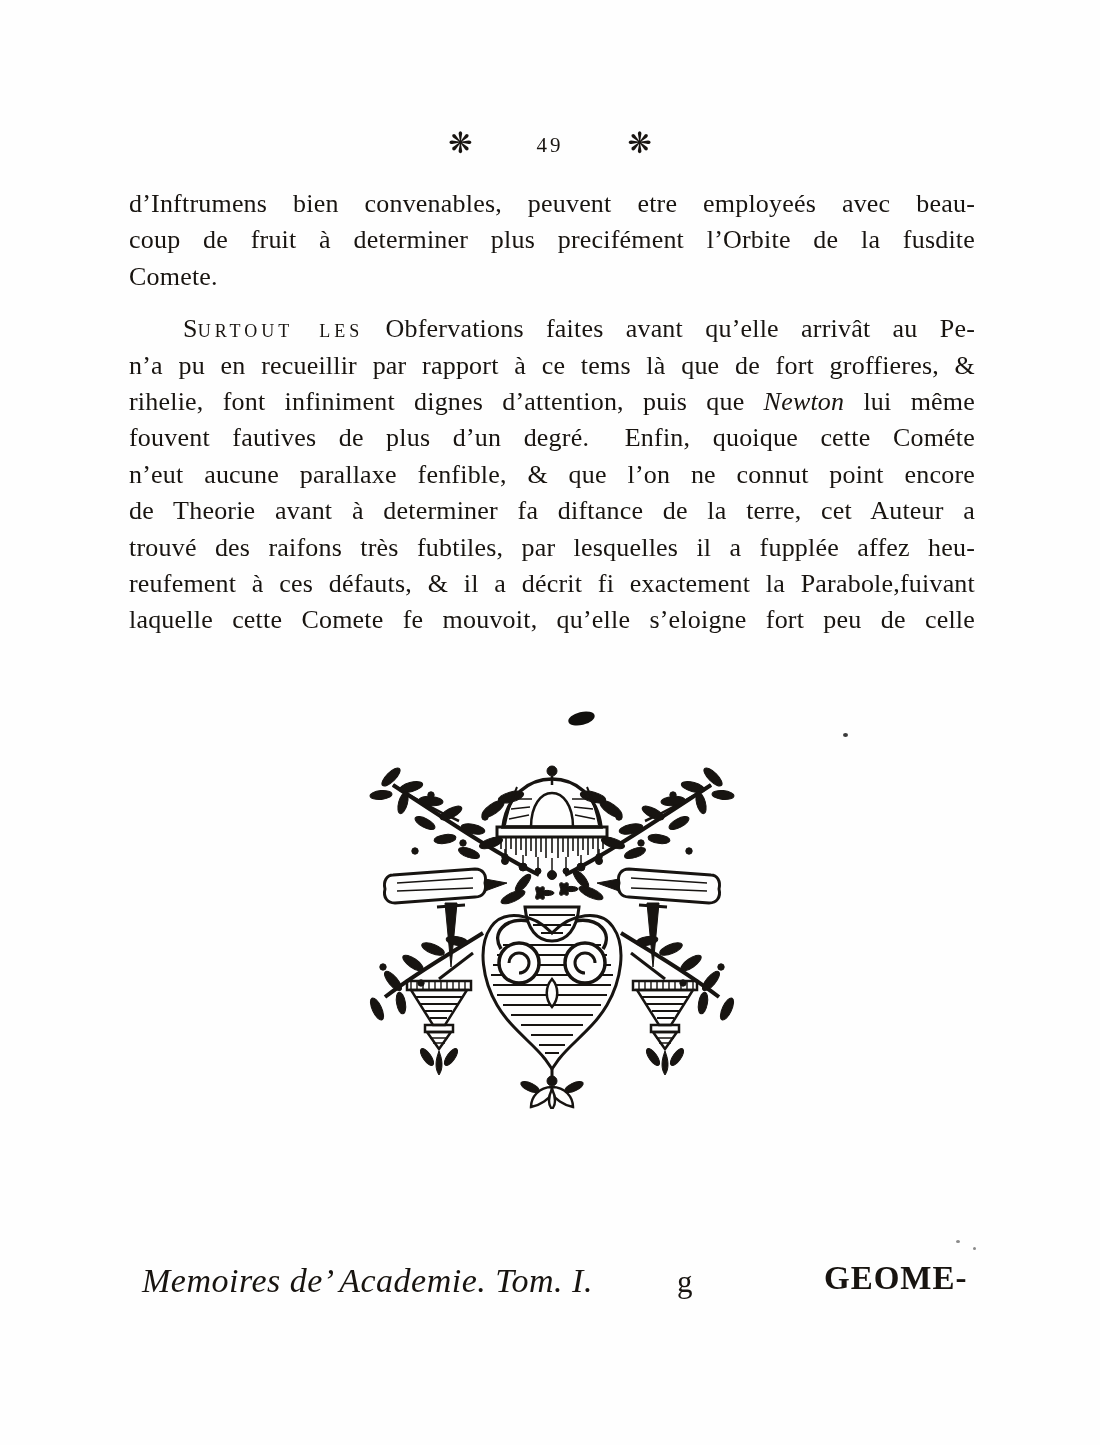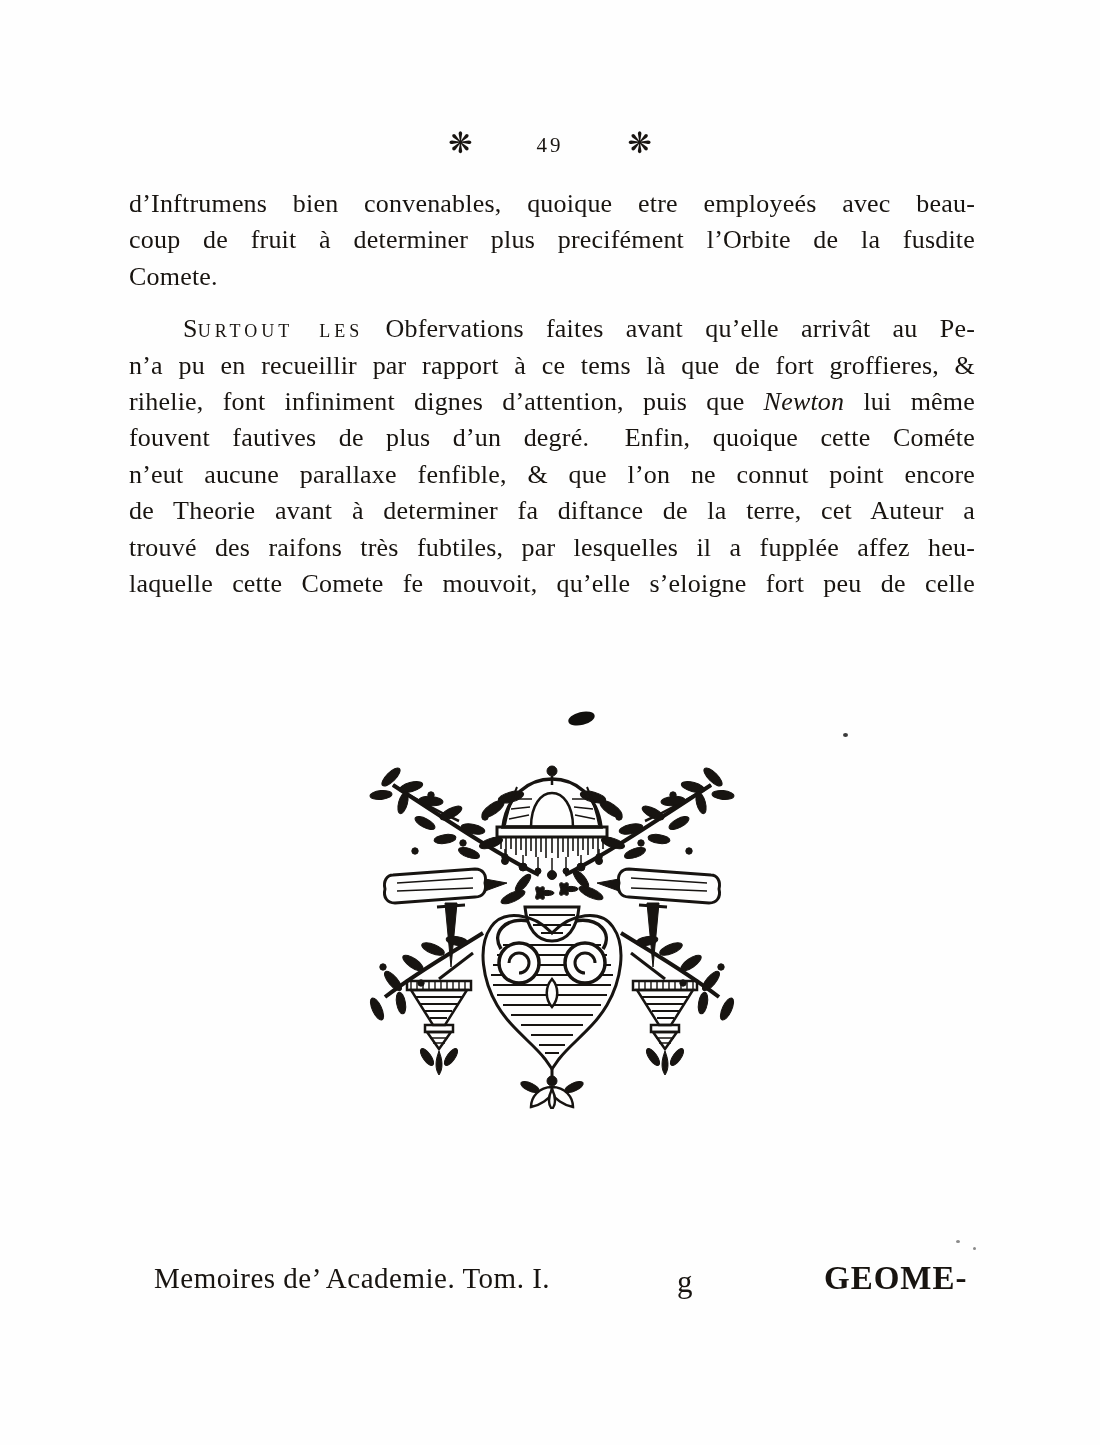--- a/index.html
+++ b/index.html
@@ -32,49 +32,50 @@
   .seg-sc{font-variant:small-caps;letter-spacing:4px;}
   
   .ornament{position:absolute;left:333px;top:757px;width:438px;height:352px;}
   
   .ink-blot{position:absolute;left:568px;top:712px;width:27px;height:13px;
     background:#100f0d;border-radius:50%;transform:rotate(-14deg);}
   .ink-dot-a{position:absolute;left:843px;top:733px;width:5px;height:4px;background:#3a3a3a;border-radius:50%;}
   .ink-dot-b{position:absolute;left:956px;top:1240px;width:4px;height:3px;background:#8a8a8a;border-radius:50%;}
   .ink-dot-c{position:absolute;left:973px;top:1247px;width:3px;height:3px;background:#8a8a8a;border-radius:50%;}
   
-  .footer-title{position:absolute;left:154px;top:1262px;font-size:29px;letter-spacing:0.5px;}
+  .footer-title{position:absolute;left:142px;top:1262px;font-style:italic;font-size:34px;letter-spacing:0.5px;}
   .signature{position:absolute;left:677px;top:1264px;font-size:31px;}
   .catchword{position:absolute;left:824px;top:1260px;font-size:33px;font-weight:bold;letter-spacing:1px;}
 </style>
 </head>
 <body>
 
 <div class="page">
 
   <div class="header">
     <span class="fleuron">❋</span>
     <span class="pagenum">49</span>
     <span class="fleuron">❋</span>
   </div>
 
   <div class="text-block">
       <div class="para">
-        <div class="line"><span>d’Inftrumens bien convenables, quoique etre employeés avec beau-</span></div>
+        <div class="line"><span>d’Inftrumens bien convenables, peuvent etre employeés avec beau-</span></div>
         <div class="line"><span>coup de fruit à determiner plus precifément l’Orbite de la fusdite</span></div>
         <div class="line no-j"><span>Comete.</span></div>
       </div>
       <div class="para">
         <div class="line indent"><span>S</span><span class="seg-sc">urtout les</span><span> Obfervations faites avant qu’elle arrivât au Pe-</span></div>
         <div class="line"><span>n’a pu en recueillir par rapport à ce tems là que de fort groffieres, &amp;</span></div>
         <div class="line"><span>rihelie, font infiniment dignes d’attention, puis que </span><span class="seg-i">Newton</span><span> lui même</span></div>
         <div class="line"><span>fouvent fautives de plus d’un degré.  Enfin, quoique cette Cométe</span></div>
         <div class="line"><span>n’eut aucune parallaxe fenfible, &amp; que l’on ne connut point encore</span></div>
         <div class="line"><span>de Theorie avant à determiner fa diftance de la terre, cet Auteur a</span></div>
         <div class="line"><span>trouvé des raifons très fubtiles, par lesquelles il a fupplée affez heu-</span></div>
+        <div class="line"><span>reufement à ces défauts, &amp; il a décrit fi exactement la Parabole,fuivant</span></div>
         <div class="line"><span>laquelle cette Comete fe mouvoit, qu’elle s’eloigne fort peu de celle</span></div>
       </div>
     </div>
 
   <div class="ink-blot"></div>
   <div class="ink-dot-a"></div>
   <div class="ink-dot-b"></div>
   <div class="ink-dot-c"></div>
 
   <svg class="ornament" viewBox="0 0 438 352" aria-hidden="true">

